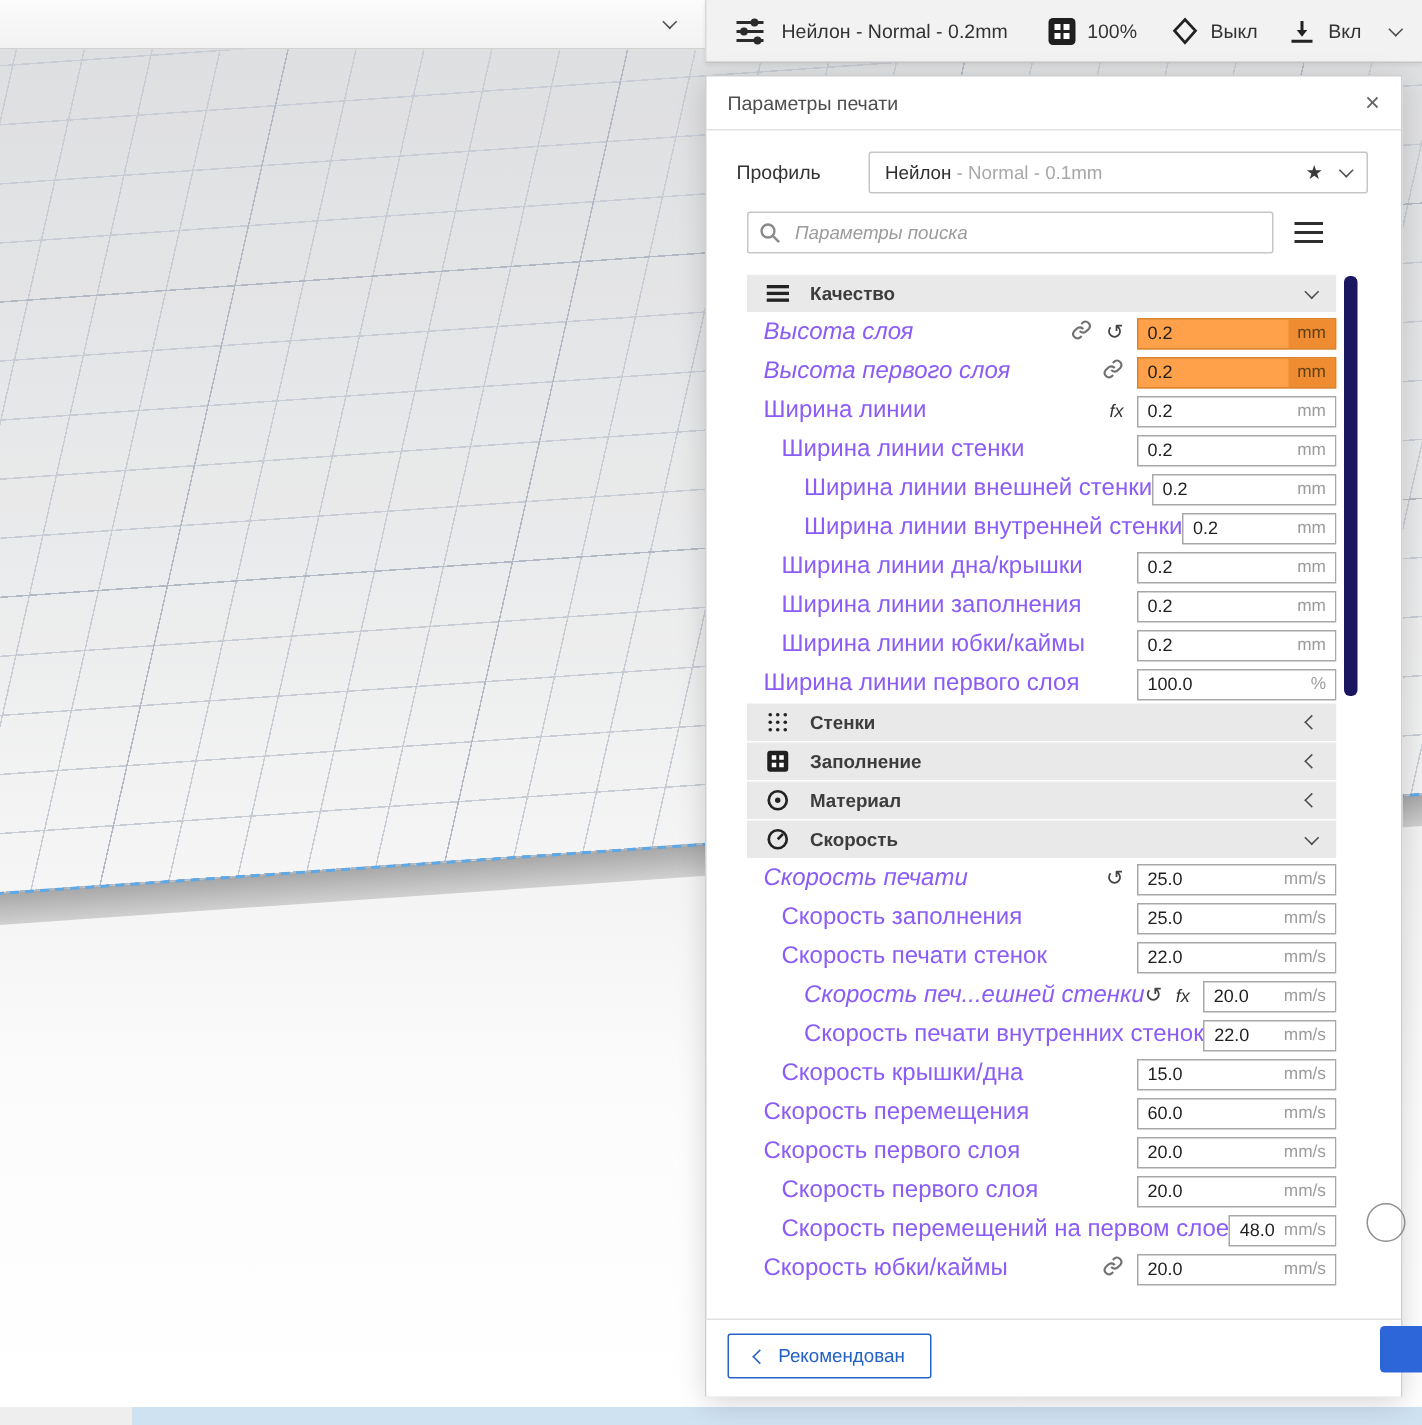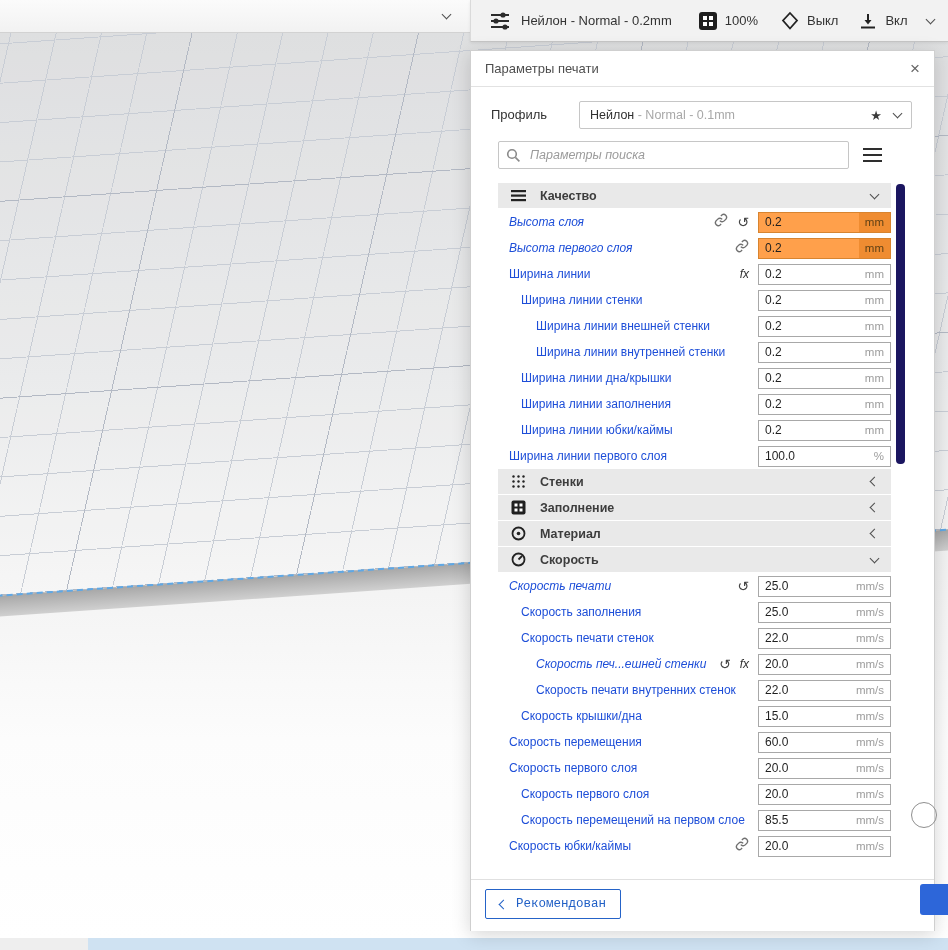--- a/index.html
+++ b/index.html
@@ -96,21 +96,21 @@
   }
 
   .settings-list { position:absolute; left:27px; top:132px; width:393px; height:694px; overflow:hidden; }
 
   .cat { display:flex; align-items:center; height:25px; background:#e9e9e9; margin-bottom:1px; cursor:pointer; }
   .cat-icon { width:15px; height:15px; margin-left:13px; display:inline-flex; }
   .cat-label { margin-left:14px; font-weight:bold; font-size:12.5px; color:#3d3d3d; }
   .cat .chev { margin-left:auto; margin-right:13px; }
 
   .srow { display:flex; align-items:center; height:26px; }
-  .slabel { font-size:12px; color:#1d4ed8; white-space:nowrap; }
+  .slabel { font-size:16px; color:#8b5cf6; white-space:nowrap; }
   .slabel.it { font-style:italic; }
   .ind0 { padding-left:11px; } .ind1 { padding-left:23px; } .ind2 { padding-left:38px; }
   .flex1 { flex:1; }
   .ricons { display:flex; align-items:center; gap:9px; margin-right:9px; }
   .icon-revert { font-size:14px; color:#444; line-height:1; cursor:pointer; font-family:"DejaVu Sans",sans-serif; }
   .icon-fx { font-style:italic; font-size:12px; color:#333; }
   .field {
     width:133px; height:21px; border:1px solid #a8a8a8; background:#fff;
     display:flex; align-items:center; font-size:12px; overflow:hidden;justify-content:center;
   }
@@ -118,21 +118,21 @@
   .field .unit { margin-left:auto; padding:0 6px; color:#9c9c9c; font-size:11.5px; }
   .field.orange { background:#ffa04b; border-color:#d8842f; }
   .field.orange .unit { background:#ef8c31; color:#5f4015; height:100%; display:flex; align-items:center; }
 
   .scroll-thumb { position:absolute; right:29px; top:133px; width:9px; height:280px; background:#1b1660; border-radius:4px; cursor:pointer; }
 
   .panel-footer { position:absolute; left:0; top:828px; width:100%; height:52px; border-top:1px solid #e0e0e0; background:#fff; }
   .btn-recommended {
     position:absolute; left:14px; top:9px; width:136px; height:30px;
     border:1px solid #2563c8; border-radius:2px; background:#fff; color:#2160c6;
-    font-size:12.5px; display:flex; align-items:center; justify-content:center; gap:9px; cursor:pointer;font-family:Liberation Mono, monospace;
+    font-size:12.5px; display:flex; align-items:center; justify-content:center; gap:9px; cursor:pointer;
   }
 
   .blue-partial { position:absolute; left:920px; top:884px; width:28px; height:31px; background:#2d66d9; border-radius:3px 0 0 3px; z-index:15; cursor:pointer; }
   .cursor-circle { position:absolute; left:911px; top:802px; width:26px; height:26px; border:1.5px solid #8f8f8f; border-radius:50%; z-index:20; }
 
   .bottom-strip { position:absolute; left:0; top:938px; width:948px; height:12px; background:#cfe2f2; z-index:4; }
   .bottom-strip-left { position:absolute; left:0; top:938px; width:88px; height:12px; background:#eeeeee; z-index:5; }
 </style>
 </head>
 <body>
@@ -478,21 +478,21 @@
       <span class="field">
           <span class="val">20.0</span>
           <span class="unit">mm/s</span>
         </span>
     </div>
 
     <div class="srow">
       <span class="slabel ind1">Скорость перемещений на первом слое</span>
         <span class="flex1"></span>
       <span class="field">
-          <span class="val">85.5</span>
+          <span class="val">48.0</span>
           <span class="unit">mm/s</span>
         </span>
     </div>
 
     <div class="srow">
       <span class="slabel ind0">Скорость юбки/каймы</span>
         <span class="flex1"></span>
       <span class="ricons">
           <span><svg width="14" height="14" viewBox="0 0 24 24">
               <path d="M10 13a5 5 0 0 0 7.5.5l3-3a5 5 0 0 0-7-7l-1.7 1.7" fill="none" stroke="#707070" stroke-width="2.4"></path>

